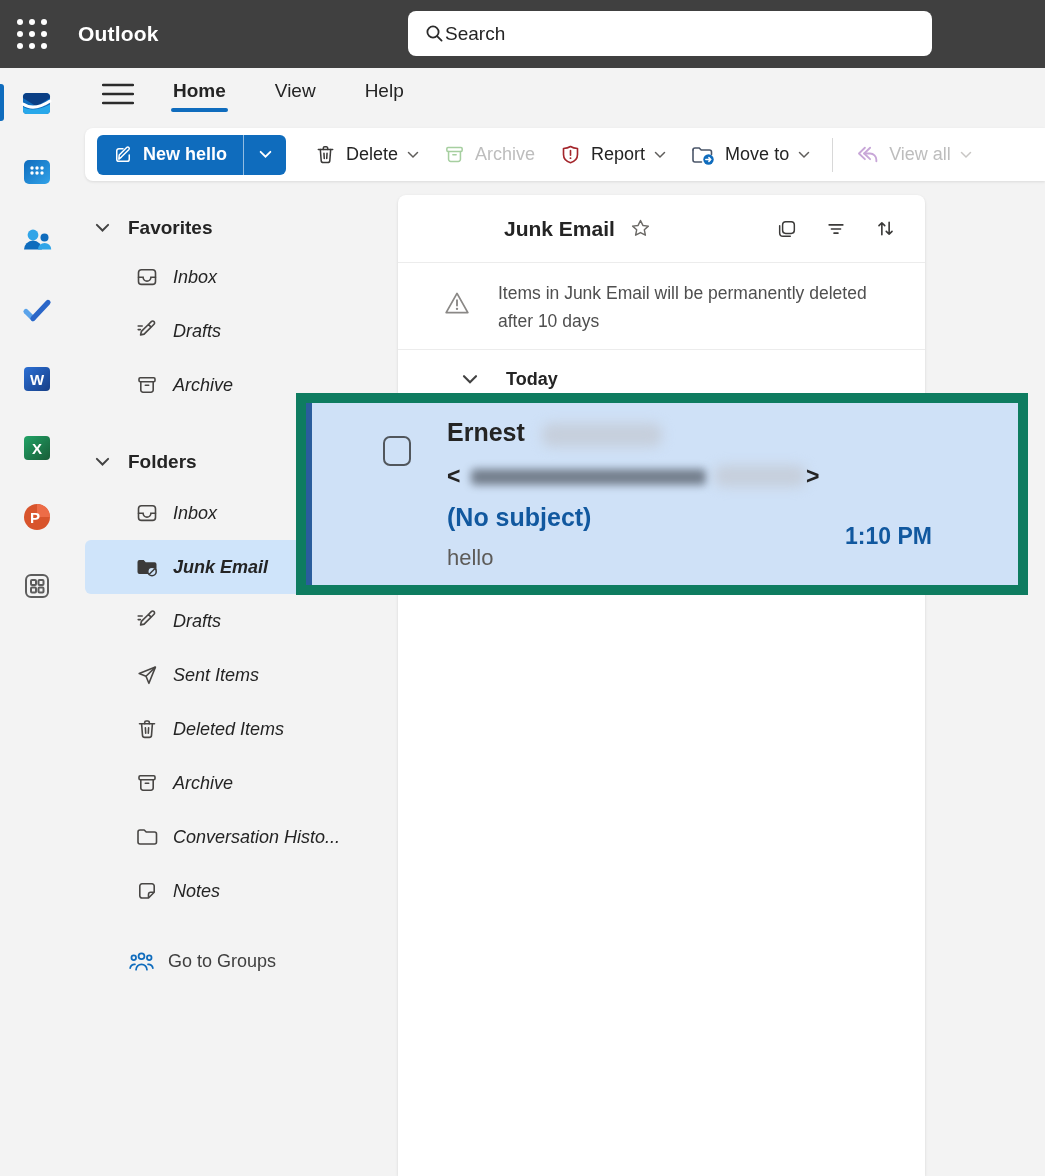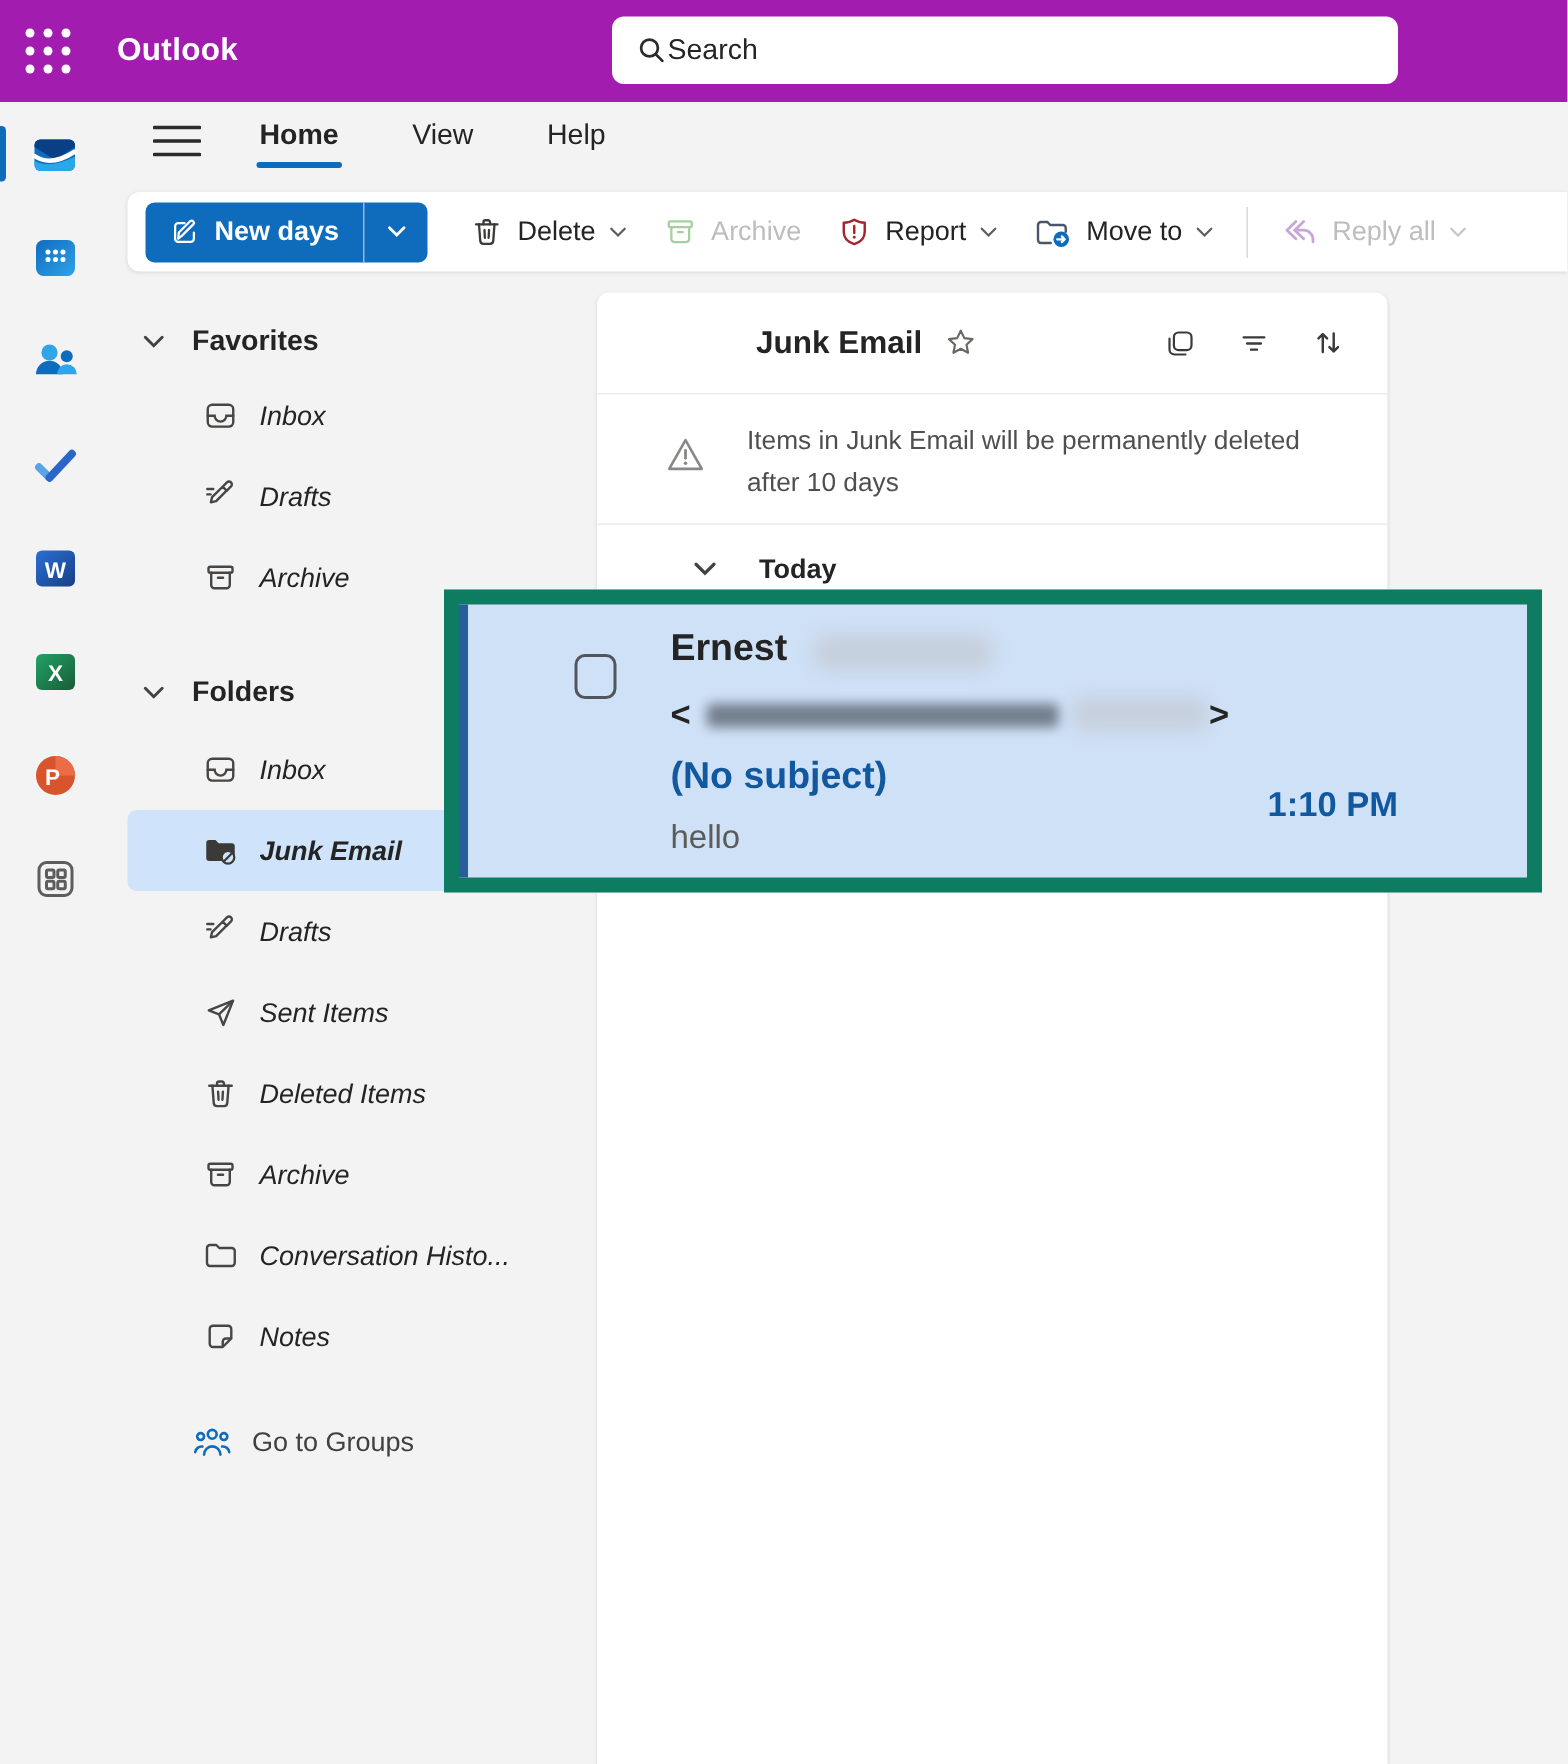--- a/index.html
+++ b/index.html
@@ -1,20 +1,20 @@
 <!DOCTYPE html>
 <html><head>
 <meta charset="utf-8">
 <style>
   html,body{margin:0;padding:0;}
   body{width:1045px;height:1176px;background:#f3f3f3;font-family:"Liberation Sans",sans-serif;color:#242424;overflow:hidden;}
   .screen{position:relative;width:1045px;height:1176px;}
 
   
-  .topbar{position:absolute;left:0;top:0;width:1045px;height:68px;background:#a21caf;display:flex;align-items:center;}
+  .topbar{position:absolute;left:0;top:0;width:1045px;height:68px;background:#404040;display:flex;align-items:center;}
   .waffle{width:64px;height:68px;display:grid;place-items:center;cursor:pointer;}
   .waffle-grid{display:grid;grid-template-columns:repeat(3,6px);grid-gap:6px;}
   .waffle-grid i{width:6px;height:6px;border-radius:50%;background:#fff;}
   .brand{color:#fff;font-size:21px;font-weight:700;margin-left:14px;letter-spacing:.2px;}
   .searchbox{position:absolute;left:408px;top:11px;width:524px;height:45px;background:#fff;border-radius:8px;display:flex;align-items:center;gap:0;padding-left:16px;box-sizing:border-box;}
   .searchbox .stext{font-size:19px;color:#242424;}
 
   
   .rail{position:absolute;left:0;top:68px;width:73px;bottom:0;background:#f3f3f3;}
   .rail-item{height:69px;display:grid;place-items:center;position:relative;cursor:pointer;}
@@ -203,21 +203,21 @@
     <div class="tab">Help</div>
   </div>
 
   <div class="toolbar">
     <div class="newmail">
       <div class="nm-main">
         <svg width="20" height="20" viewBox="0 0 24 24">
           <path d="M12 4.5 H7 a2.5 2.5 0 0 0-2.5 2.5 v10 A2.5 2.5 0 0 0 7 19.5 h10 a2.5 2.5 0 0 0 2.5-2.5 V12" fill="none" stroke="#fff" stroke-width="1.8" stroke-linecap="round"></path>
           <path d="M10 14.5 L19.2 5.3 a1.8 1.8 0 0 0-2.5-2.5 L7.5 12 7 17 Z" fill="none" stroke="#fff" stroke-width="1.8" stroke-linejoin="round"></path>
         </svg>
-        <span>New days</span>
+        <span>New hello</span>
       </div>
       <div class="nm-arrow">
         <svg class="chev" width="13" height="9" viewBox="0 0 12 8">
           <path d="M1.5 1.5 L6 6 L10.5 1.5" fill="none" stroke="#fff" stroke-width="1.7" stroke-linecap="round"></path>
         </svg>
       </div>
     </div>
 
     <div class="tbtn">
       <svg width="23" height="23" viewBox="0 0 24 24">
@@ -273,21 +273,21 @@
     <div class="tdiv"></div>
 
     <div class="tbtn disabled">
       <svg width="25" height="23" viewBox="0 0 24 22">
         <g fill="none" stroke="#c8a7d8" stroke-width="1.8" stroke-linecap="round" stroke-linejoin="round">
           <path d="M9.5 4.5 3.8 10 l5.7 5.5"></path>
           <path d="M14.5 4.5 8.8 10 l5.7 5.5"></path>
           <path d="M8.8 10 H14.5 a6 6 0 0 1 6 6 v1.5"></path>
         </g>
       </svg>
-      <span>Reply all</span>
+      <span>View all</span>
       <svg class="chev" width="12" height="8" viewBox="0 0 12 8">
         <path d="M1.5 1.5 L6 6 L10.5 1.5" fill="none" stroke="#c8c6c4" stroke-width="1.5" stroke-linecap="round"></path>
       </svg>
     </div>
   </div>
 
   <div class="fpane">
     <div class="fheader">
       <svg width="15" height="10" viewBox="0 0 12 8">
         <path d="M1.5 1.5 L6 6 L10.5 1.5" fill="none" stroke="#424242" stroke-width="1.6" stroke-linecap="round"></path>

